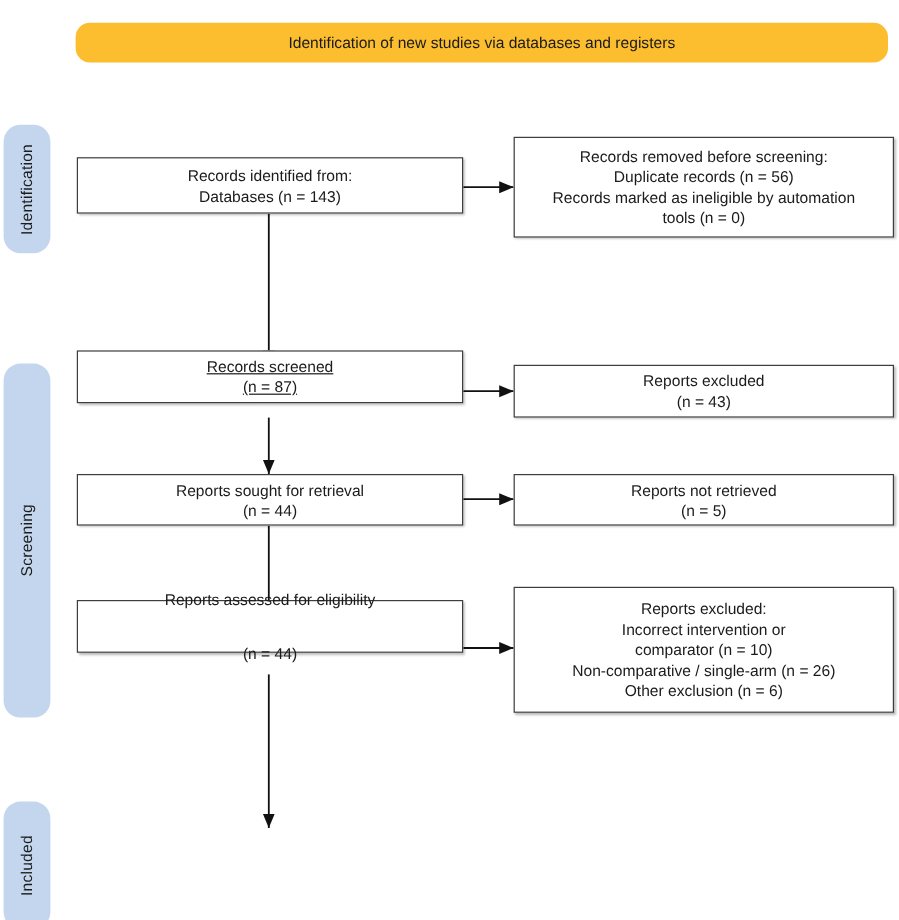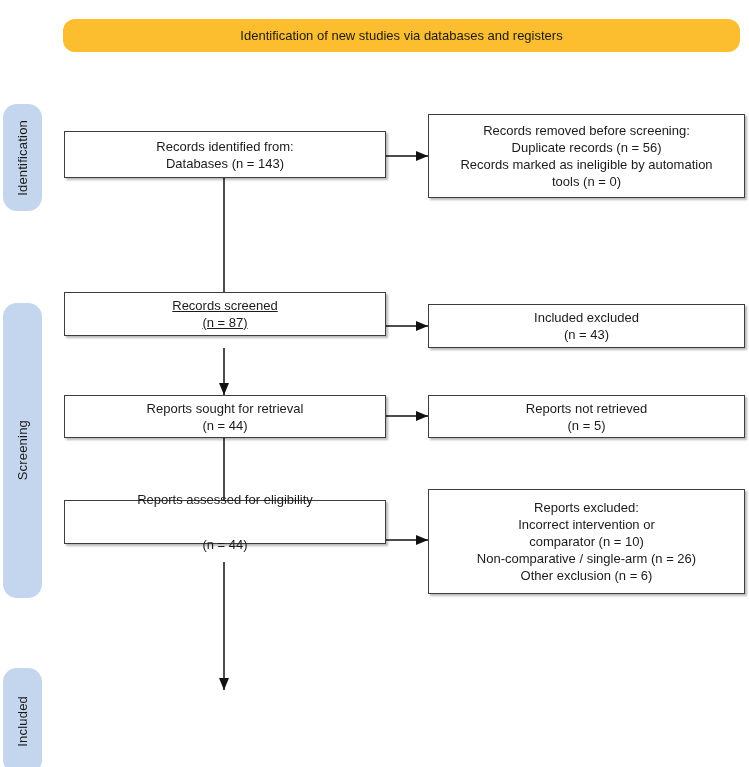--- a/index.html
+++ b/index.html
@@ -125,21 +125,21 @@
     <div>Records marked as ineligible by automation</div>
     <div>tools (n = 0)</div>
   </div>
 
   <div class="box col-main b-screened">
     <div>Records screened</div>
     <div>(n = 87)</div>
   </div>
 
   <div class="box col-side b-excluded">
-    <div>Included excluded</div>
+    <div>Reports excluded</div>
     <div>(n = 43)</div>
   </div>
 
   <div class="box col-main b-sought">
     <div>Reports sought for retrieval</div>
     <div>(n = 44)</div>
   </div>
 
   <div class="box col-side b-notretrieved">
     <div>Reports not retrieved</div>

